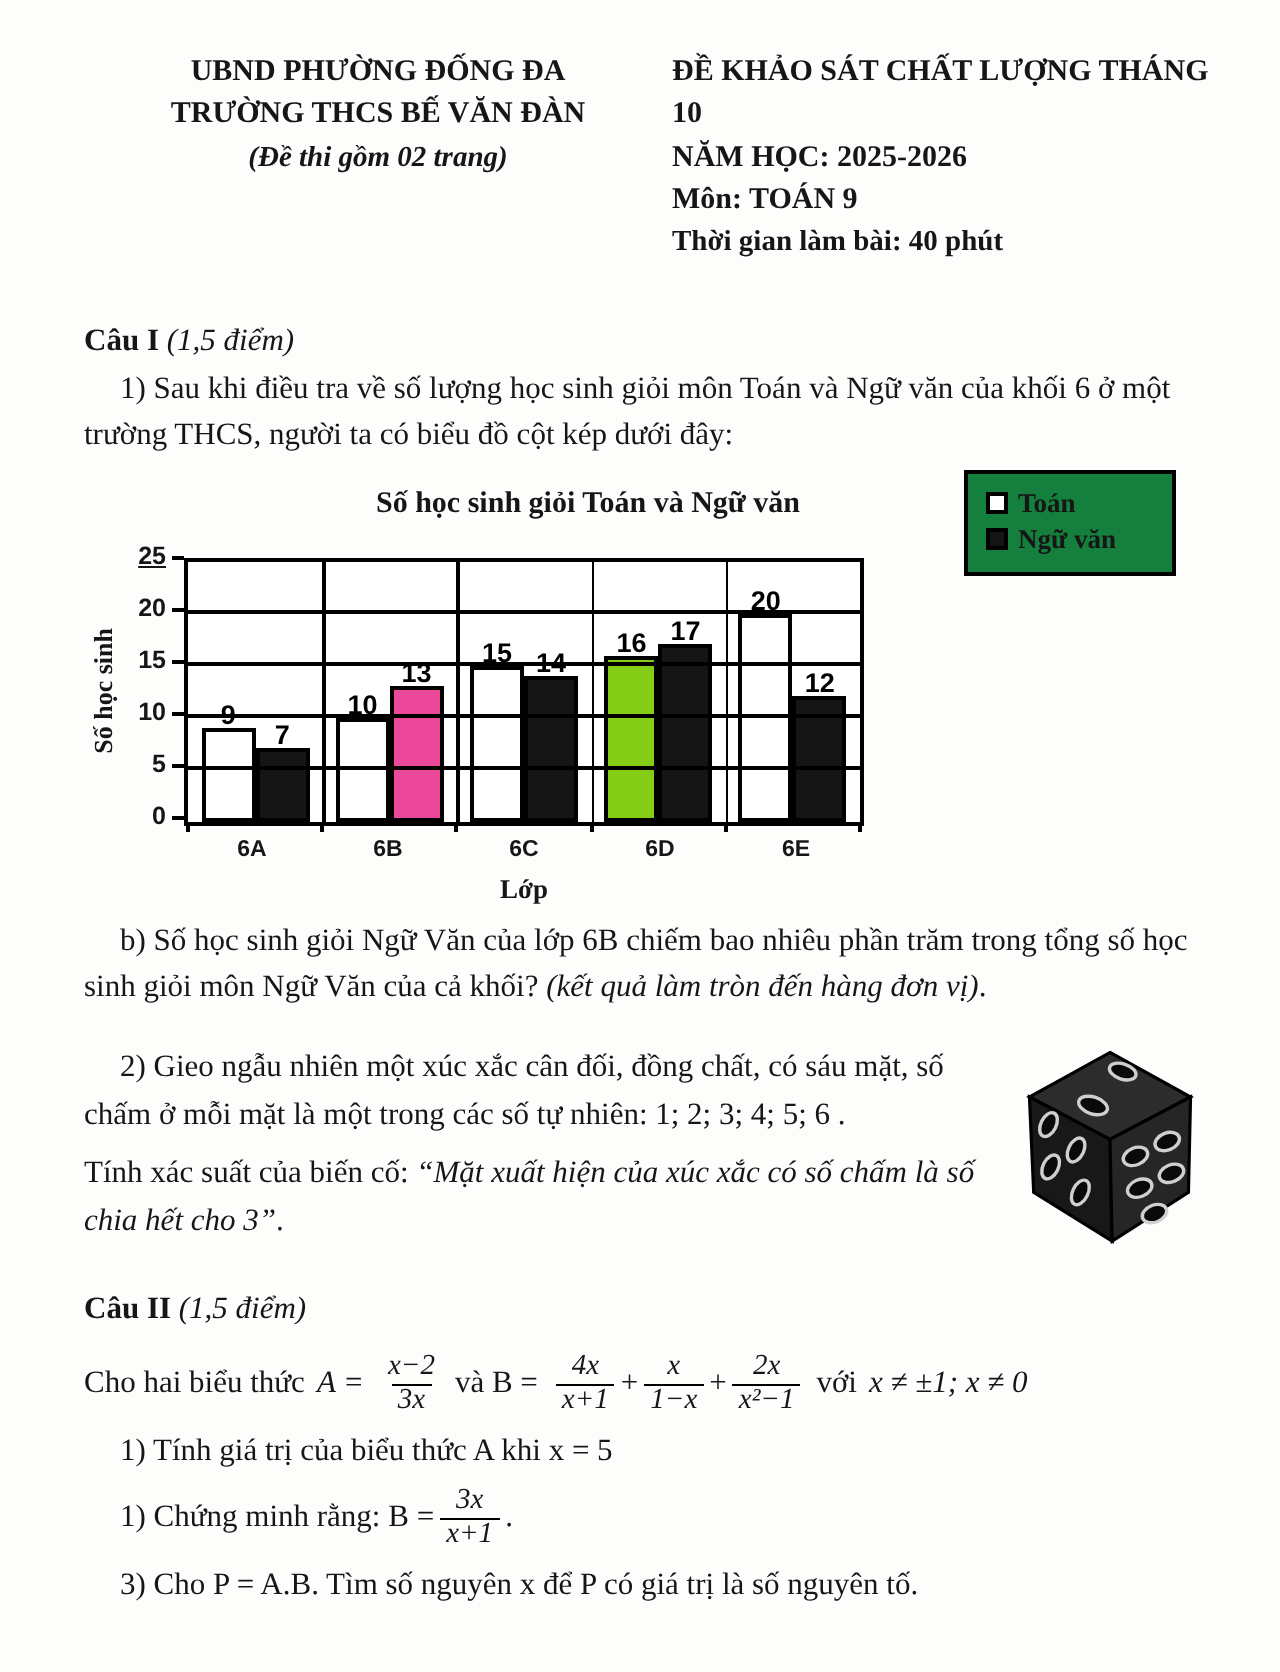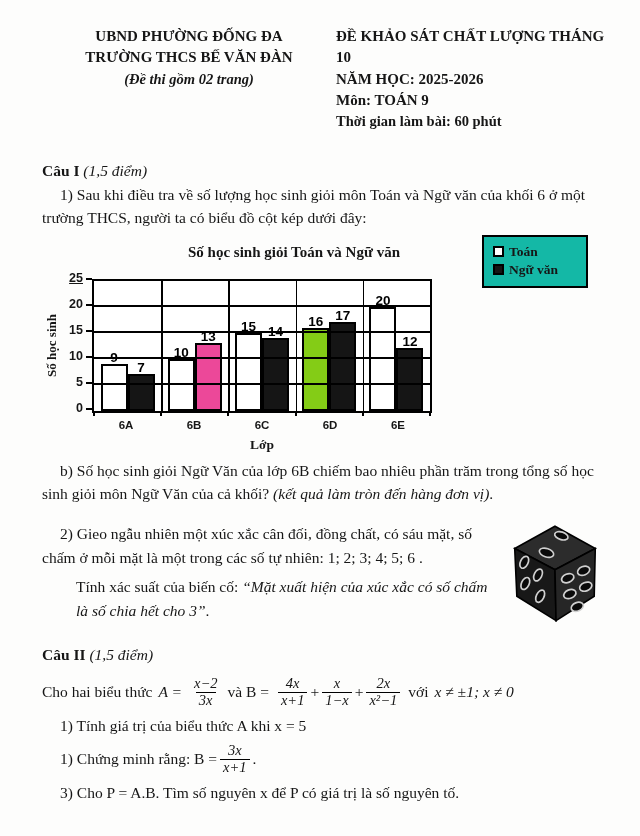--- a/index.html
+++ b/index.html
@@ -16,21 +16,21 @@
   
   .heading{font-size:15.5px;margin:0 0 3px 0;}
   .heading .pts{font-style:italic;font-weight:normal;text-align:center;}
   .para{font-size:15.5px;line-height:1.52;margin:0;}
   .indent{text-indent:18px;}
   .it{font-style:italic;}
 
   
   .chart{position:relative;margin:14px 0 6px 0;}
   .chart-title{margin-left:84px;width:336px;text-align:center;font-weight:bold;font-size:15px;font-family:"Liberation Serif",serif;}
-  .legend{position:absolute;top:-9px;right:26px;border:2px solid #000;background:#14b8a6;padding:5px 9px 6px 9px;min-width:84px;}
+  .legend{position:absolute;top:-9px;right:26px;border:2px solid #000;background:#15803d;padding:5px 9px 6px 9px;min-width:84px;}
   .legend-row{display:flex;align-items:center;margin:2px 0;font-weight:bold;font-size:13.5px;font-family:"Liberation Serif",serif;}
   .legend-swatch{width:11px;height:11px;border:2px solid #000;margin-right:5px;flex:0 0 auto;box-sizing:border-box;}
   .plot-row{display:flex;margin-top:18px;}
   .ylab{width:20px;display:flex;align-items:center;justify-content:center;}
   .ylab span{writing-mode:vertical-rl;transform:rotate(180deg);font-weight:bold;font-size:13px;font-family:"Liberation Serif",serif;}
   .yaxis{position:relative;width:30px;height:130px;}
   .ytick-label{position:absolute;right:9px;font-family:"Liberation Sans",sans-serif;font-weight:bold;font-size:12.5px;line-height:1;}
   .ytick-mark{position:absolute;right:0;width:6px;height:2px;background:#000;}
   .plot{position:relative;width:336px;height:130px;border:2px solid #000;background:#fff;box-sizing:content-box;}
   .gridline{position:absolute;left:0;right:0;height:1.5px;background:#000;}
@@ -68,21 +68,21 @@
   <div class="header">
     <div class="h-left">
       <div>UBND PHƯỜNG ĐỐNG ĐA</div>
       <div>TRƯỜNG THCS BẾ VĂN ĐÀN</div>
       <div class="l3">(Đề thi gồm 02 trang)</div>
     </div>
     <div class="h-right">
       <div>ĐỀ KHẢO SÁT CHẤT LƯỢNG THÁNG 10</div>
       <div>NĂM HỌC: 2025-2026</div>
       <div>Môn: TOÁN 9</div>
-      <div class="l4">Thời gian làm bài: 60 phút</div>
+      <div class="l4">Thời gian làm bài: 40 phút</div>
     </div>
   </div>
 
   <p class="heading"><b>Câu I</b> <span class="pts">(1,5 điểm)</span></p>
   <p class="para indent">1) Sau khi điều tra về số lượng học sinh giỏi môn Toán và Ngữ văn của khối 6 ở một trường THCS, người ta có biểu đồ cột kép dưới đây:</p>
 
   <div class="chart">
     <div class="chart-title">Số học sinh giỏi Toán và Ngữ văn</div>
     <div class="legend">
         <div class="legend-row">
@@ -196,21 +196,21 @@
         <ellipse cx="17" cy="58" rx="3.6" ry="6" transform="rotate(26 17 58)" fill="#0a0a0a" stroke="#cfcfcf" stroke-width="1.6"></ellipse>
         <ellipse cx="31" cy="70" rx="3.6" ry="6.2" transform="rotate(26 31 70)" fill="#0a0a0a" stroke="#cfcfcf" stroke-width="1.6"></ellipse>
         <ellipse cx="57" cy="53" rx="6" ry="4" transform="rotate(-22 57 53)" fill="#0a0a0a" stroke="#cfcfcf" stroke-width="1.6"></ellipse>
         <ellipse cx="72" cy="46" rx="6" ry="4" transform="rotate(-22 72 46)" fill="#0a0a0a" stroke="#cfcfcf" stroke-width="1.6"></ellipse>
         <ellipse cx="59" cy="68" rx="6" ry="4" transform="rotate(-22 59 68)" fill="#0a0a0a" stroke="#cfcfcf" stroke-width="1.6"></ellipse>
         <ellipse cx="74" cy="61" rx="6" ry="4" transform="rotate(-22 74 61)" fill="#0a0a0a" stroke="#cfcfcf" stroke-width="1.6"></ellipse>
         <ellipse cx="66" cy="80" rx="6" ry="4" transform="rotate(-22 66 80)" fill="#0a0a0a" stroke="#cfcfcf" stroke-width="1.6"></ellipse>
       </svg>
     </div>
     <p class="para indent">2) Gieo ngẫu nhiên một xúc xắc cân đối, đồng chất, có sáu mặt, số chấm ở mỗi mặt là một trong các số tự nhiên: 1; 2; 3; 4; 5; 6 .</p>
-    <p class="para" style="margin-top:6px;margin-left:34px;"><span>Tính xác suất của biến cố: </span><span class="it">“Mặt xuất hiện của xúc xắc có số chấm là số chia hết cho 3”</span><span>.</span></p>
+    <p class="para" style="margin-top:6px;"><span>Tính xác suất của biến cố: </span><span class="it">“Mặt xuất hiện của xúc xắc có số chấm là số chia hết cho 3”</span><span>.</span></p>
     <div class="clear"></div>
   </div>
 
   <p class="heading" style="margin-top:18px;"><b>Câu II</b> <span class="pts">(1,5 điểm)</span></p>
 
   <div class="eqline">
     <span class="gap">Cho hai biểu thức</span>
     <span class="mi gap">A =</span>
     <span class="frac mi">
         <span class="num">x−2</span>

